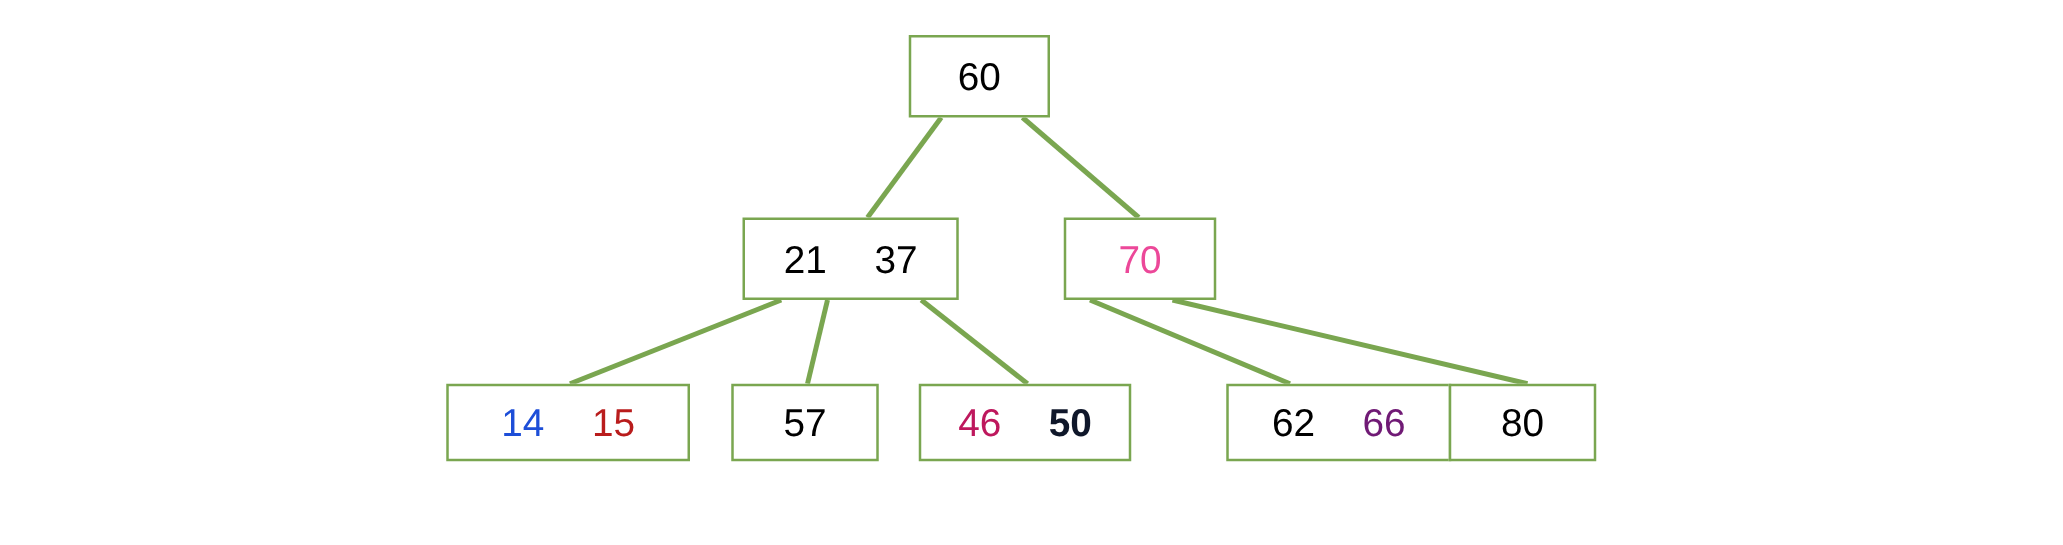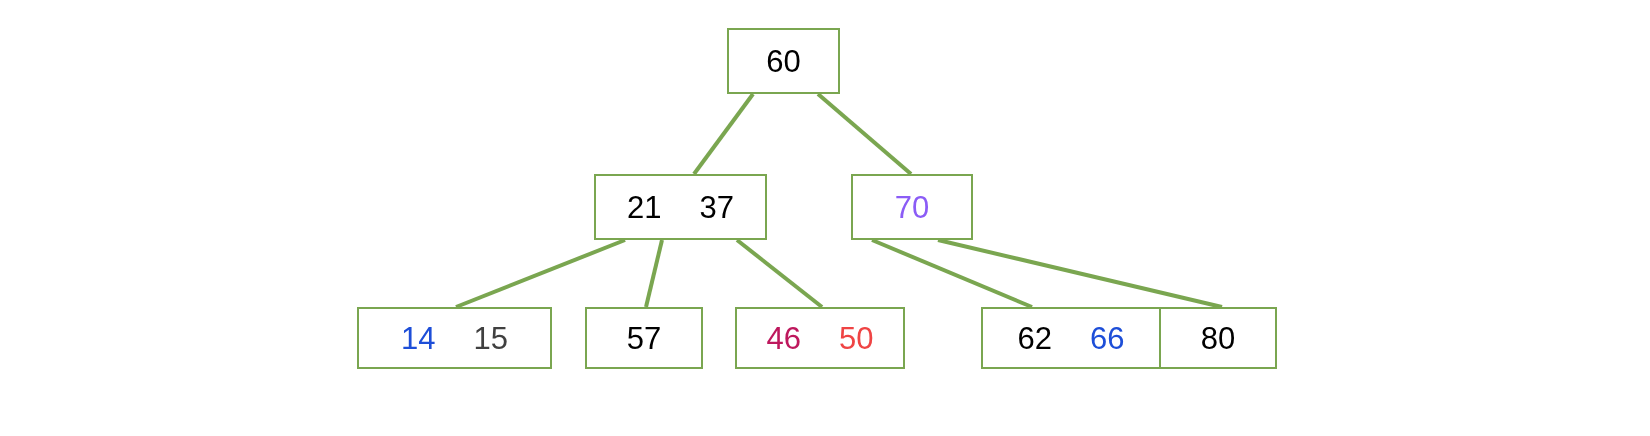--- a/index.html
+++ b/index.html
@@ -66,34 +66,34 @@
     </svg>
   <div id="node-layer">
       <div class="node" style="left: 727px; top: 28px; width: 113px; height: 66px; border-color: rgb(122, 166, 80); border-width: 2px; background: rgb(255, 255, 255);">
         <span class="key" style="color: rgb(0, 0, 0);">60</span>
       </div>
       <div class="node" style="left: 594px; top: 174px; width: 173px; height: 66px; border-color: rgb(122, 166, 80); border-width: 2px; background: rgb(255, 255, 255);">
         <span class="key" style="color: rgb(0, 0, 0);">21</span>
         <span class="key" style="color: rgb(0, 0, 0);">37</span>
       </div>
       <div class="node" style="left: 851px; top: 174px; width: 122px; height: 66px; border-color: rgb(122, 166, 80); border-width: 2px; background: rgb(255, 255, 255);">
-        <span class="key" style="color: #8b5cf6;">70</span>
+        <span class="key" style="color: #ec4899;">70</span>
       </div>
       <div class="node" style="left: 357px; top: 307px; width: 195px; height: 62px; border-color: rgb(122, 166, 80); border-width: 2px; background: rgb(255, 255, 255);">
         <span class="key" style="color: #1d4ed8;">14</span>
-        <span class="key" style="color: #404040;">15</span>
+        <span class="key" style="color: #b91c1c;">15</span>
       </div>
       <div class="node" style="left: 585px; top: 307px; width: 118px; height: 62px; border-color: rgb(122, 166, 80); border-width: 2px; background: rgb(255, 255, 255);">
         <span class="key" style="color: rgb(0, 0, 0);">57</span>
       </div>
       <div class="node" style="left: 735px; top: 307px; width: 170px; height: 62px; border-color: rgb(122, 166, 80); border-width: 2px; background: rgb(255, 255, 255);">
         <span class="key" style="color: #be185d;">46</span>
-        <span class="key" style="color: #ef4444;">50</span>
+        <span class="key" style="color: #0f172a; font-weight: bold;">50</span>
       </div>
       <div class="node" style="left: 941px; top: 307px; width: 180px; height: 62px; border-color: rgb(122, 166, 80); border-width: 2px; background: rgb(255, 255, 255); margin-left: 40px;">
         <span class="key" style="color: rgb(0, 0, 0);">62</span>
-        <span class="key" style="color: #1d4ed8;">66</span>
+        <span class="key" style="color: #701a75;">66</span>
       </div>
       <div class="node" style="left: 1159px; top: 307px; width: 118px; height: 62px; border-color: rgb(122, 166, 80); border-width: 2px; background: rgb(255, 255, 255);">
         <span class="key" style="color: rgb(0, 0, 0);">80</span>
       </div>
     </div>
 </div>
 
 </body></html>

